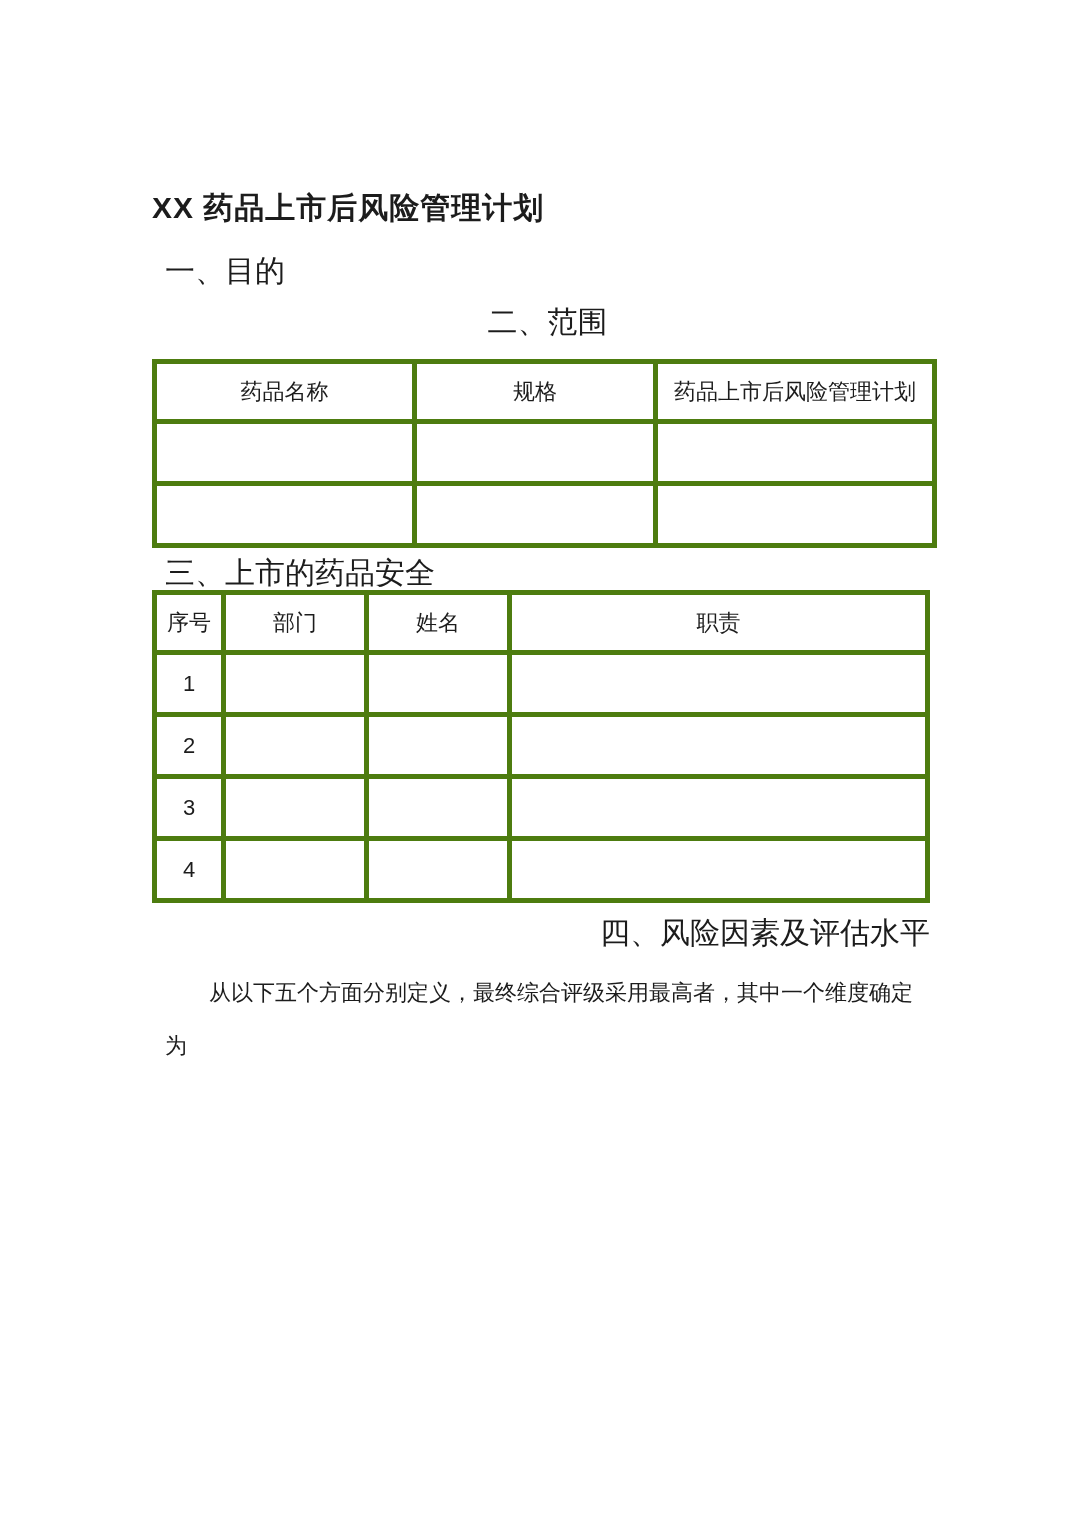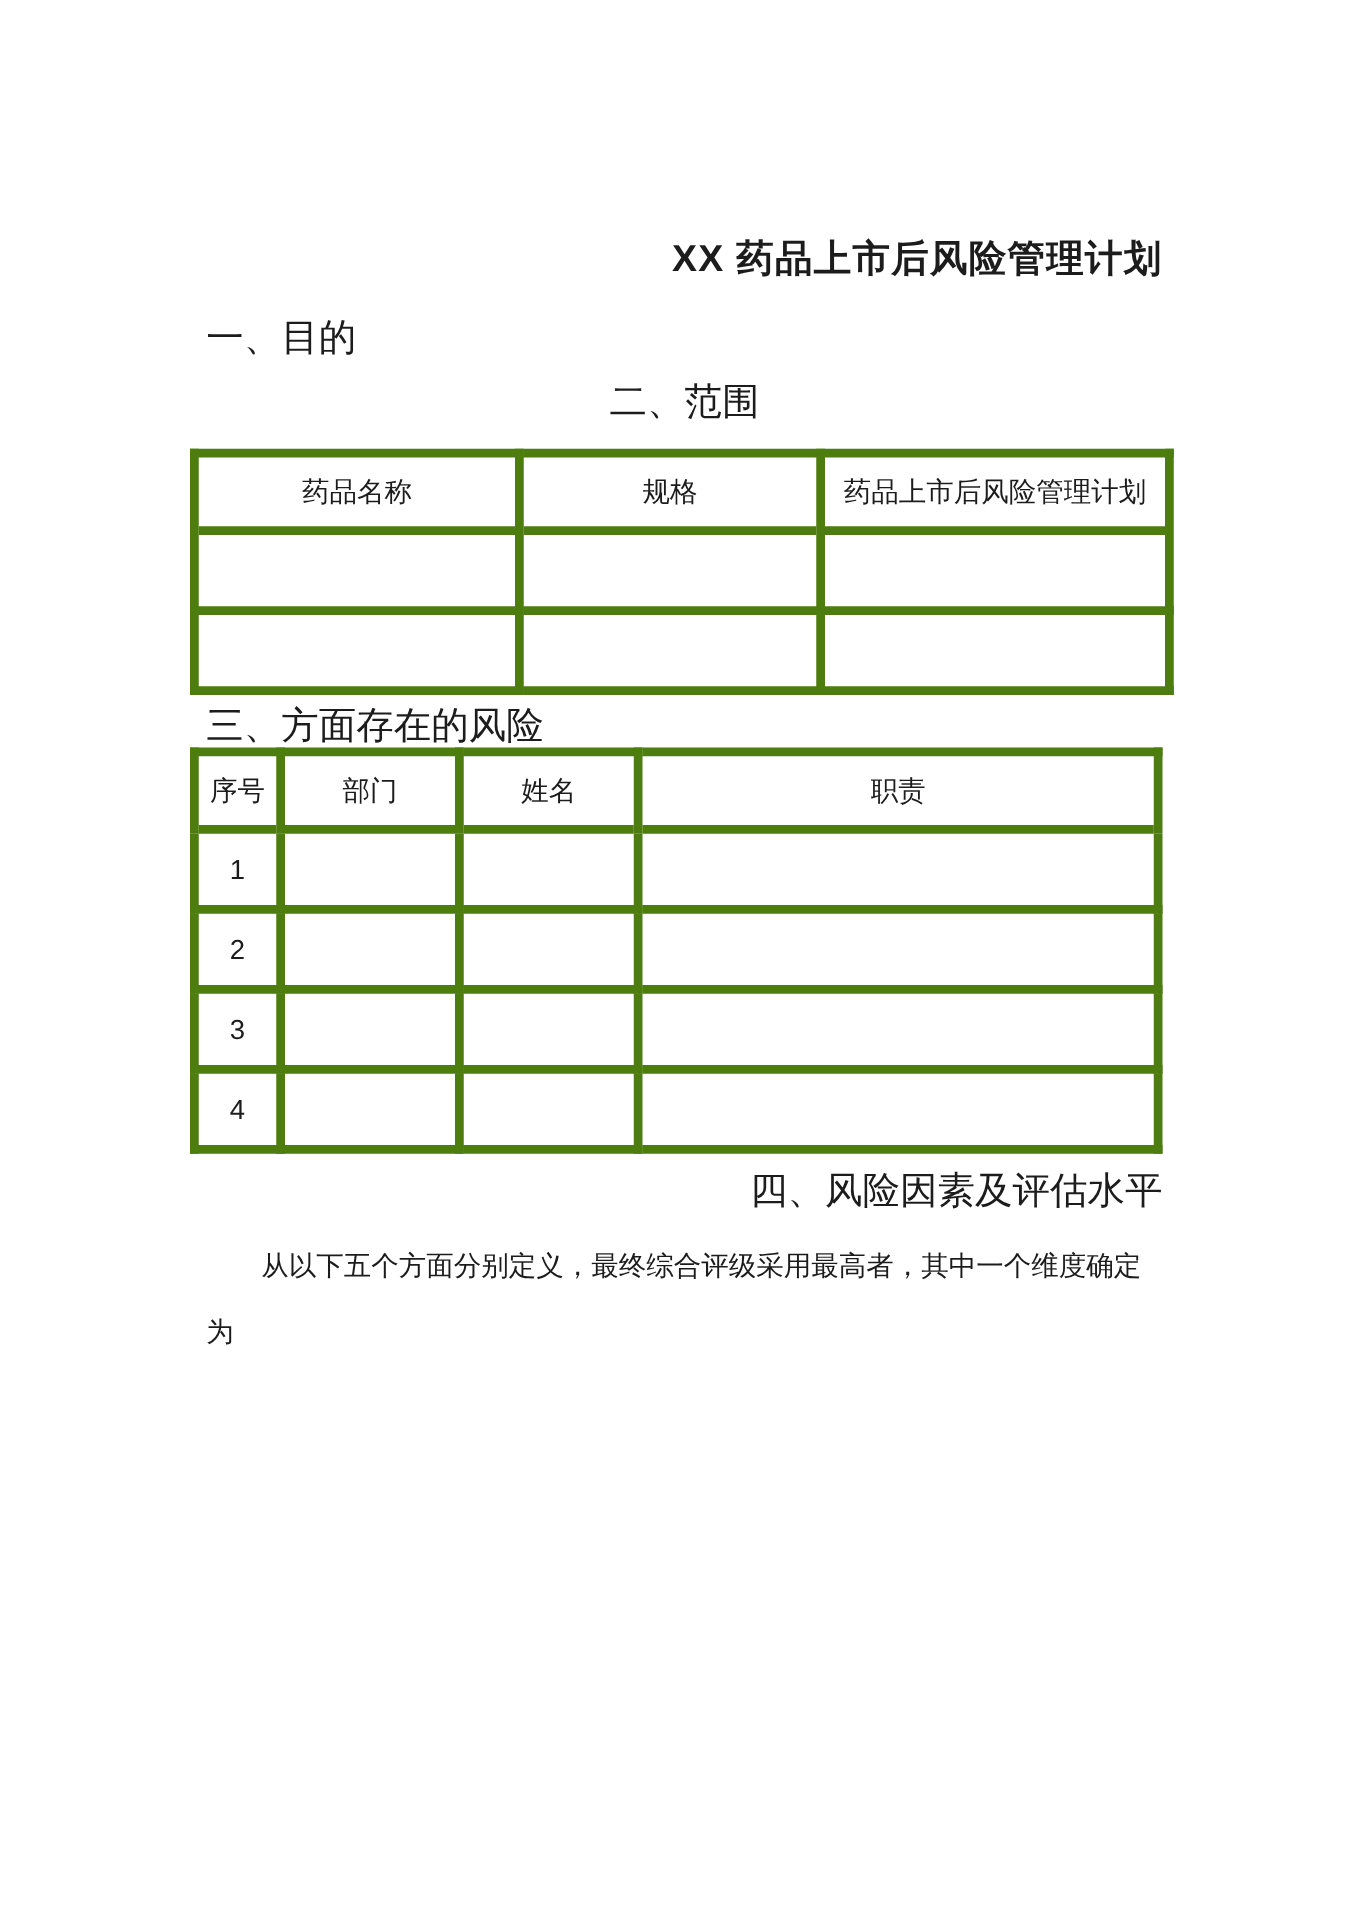--- a/index.html
+++ b/index.html
@@ -15,21 +15,21 @@
     box-sizing: border-box;
     width: 1080px;
     height: 1527px;
     padding: 190px 150px 0 152px;
   }
   .doc-title {
     margin: 0;
     font-size: 30px;
     line-height: 36px;
     font-weight: 700;
-    text-align: right;
+    text-align: left;
     letter-spacing: 1px;
   }
   .sec-heading {
     margin: 0 0 0 13px;
     font-size: 30px;
     line-height: 30px;
     font-weight: 400;
   }
   .body-para {
     margin: 0 0 0 13px;
@@ -51,21 +51,21 @@
 
   table.doc-table {
     width: 100%;
     border-collapse: collapse;
     table-layout: fixed;
     font-size: 22px;
     border: 2px solid #4a4a4a;
   }
   table.doc-table th,
   table.doc-table td {
-    border: 7px solid #4d7c0f;
+    border: 5px solid #4d7c0f;
     text-align: center;
     vertical-align: middle;
     font-weight: 400;
     padding: 0;
     overflow: hidden;
   }
   table.doc-table th {
     height: 55px;
     border-bottom: 2px solid #6a6a6a;
   }
@@ -112,21 +112,21 @@
         <td></td>
       </tr>
       <tr>
         <td></td>
         <td></td>
         <td></td>
       </tr>
     </tbody>
   </table>
 
-  <div class="sec-heading mt-h3">三、方面存在的风险</div>
+  <div class="sec-heading mt-h3">三、上市的药品安全</div>
 
   <table class="doc-table t-members mt-t2">
     <colgroup>
         <col class="mc1">
         <col class="mc2">
         <col class="mc3">
         <col class="mc4">
       </colgroup>
     <thead>
       <tr>

